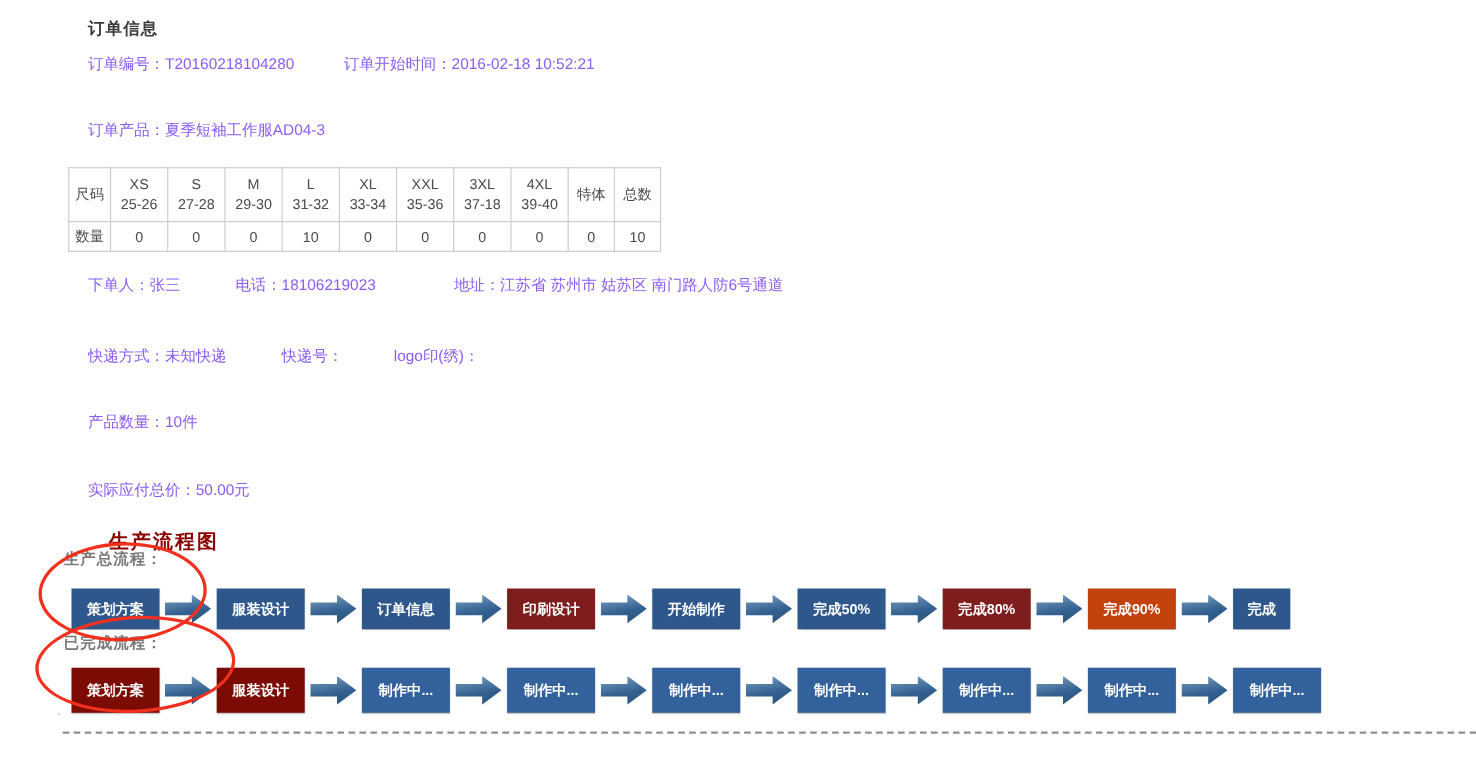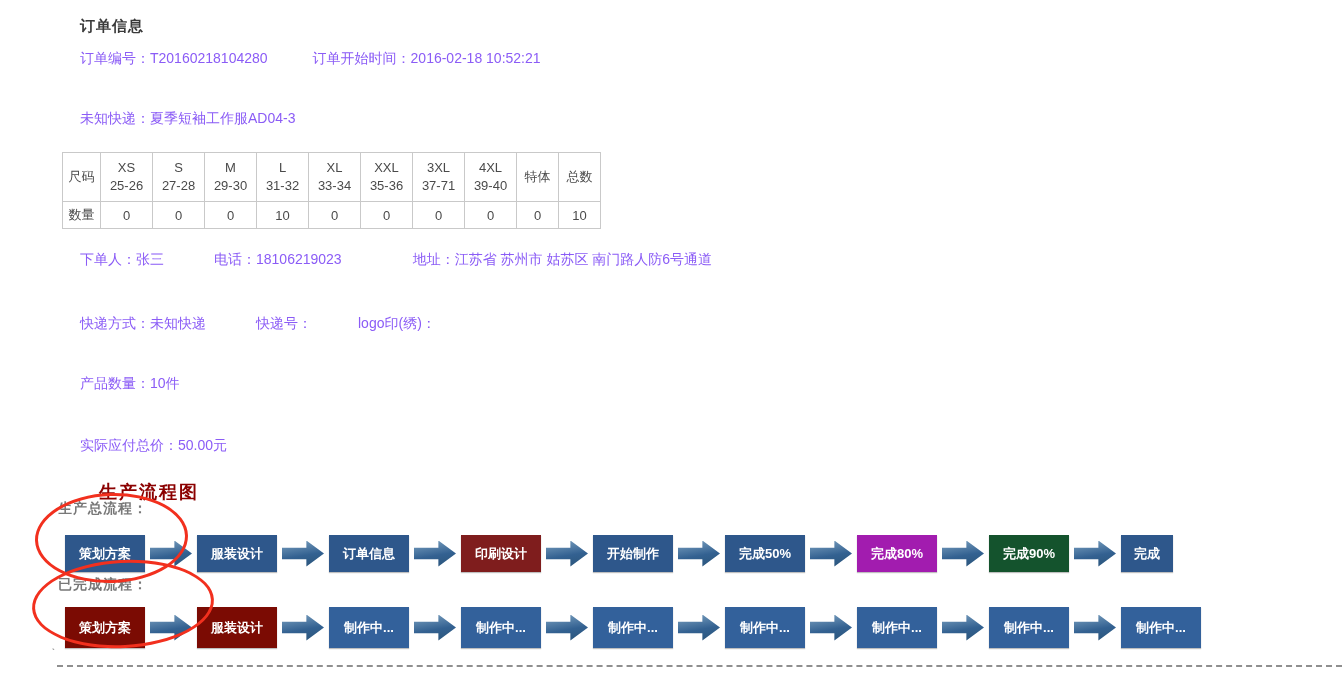--- a/index.html
+++ b/index.html
@@ -56,21 +56,21 @@
 
 <div class="page">
 
   <h2 class="abs section-title">订单信息</h2>
 
   <div class="abs info-line" style="top:50px;">
     <span class="seg">订单编号：</span><span class="seg">T20160218104280</span><span class="seg m45">订单开始时间：</span><span class="seg">2016-02-18 10:52:21</span>
   </div>
 
   <div class="abs info-line" style="top:110px;">
-    <span class="seg">未知快递：</span><span class="seg">夏季短袖工作服AD04-3</span>
+    <span class="seg">订单产品：</span><span class="seg">夏季短袖工作服AD04-3</span>
   </div>
 
   <table class="abs size-table">
     <tbody>
       <tr class="hdr-row" id="size-header-row">
         <th style="width:33px;">尺码</th>
       <th style="width: 47px;">
             <div>XS</div>
             <div>25-26</div>
           </th>
@@ -89,21 +89,21 @@
           <th style="width: 47px;">
             <div>XL</div>
             <div>33-34</div>
           </th>
           <th style="width: 47px;">
             <div>XXL</div>
             <div>35-36</div>
           </th>
           <th style="width: 47px;">
             <div>3XL</div>
-            <div>37-71</div>
+            <div>37-18</div>
           </th>
           <th style="width: 47px;">
             <div>4XL</div>
             <div>39-40</div>
           </th>
           <th style="width: 37px;">特体</th>
           <th style="width: 37px;">总数</th>
         </tr>
       <tr class="qty-row" id="qty-row">
         <th>数量</th>
@@ -146,23 +146,23 @@
       <div class="flow-box" style="background: rgb(46, 87, 139);">服装设计</div>
       <div class="flow-arrow"></div>
       <div class="flow-box" style="background: rgb(46, 87, 139);">订单信息</div>
       <div class="flow-arrow"></div>
       <div class="flow-box" style="background: #7f1d1d;">印刷设计</div>
       <div class="flow-arrow"></div>
       <div class="flow-box" style="background: rgb(46, 87, 139);">开始制作</div>
       <div class="flow-arrow"></div>
       <div class="flow-box" style="background: rgb(46, 87, 139);">完成50%</div>
       <div class="flow-arrow"></div>
-      <div class="flow-box" style="background: #a21caf;">完成80%</div>
+      <div class="flow-box" style="background: #7f1d1d;">完成80%</div>
       <div class="flow-arrow"></div>
-      <div class="flow-box" style="background: #14532d;">完成90%</div>
+      <div class="flow-box" style="background: #c2410c;">完成90%</div>
       <div class="flow-arrow"></div>
       <div class="flow-box" style="background: rgb(46, 87, 139);">完成</div>
     </div>
 
   <div class="abs flow-label" style="top:576px;">已完成流程：</div>
   <div class="abs flow-row" id="flow-row-done" style="top:607px;">
       <div class="flow-box" style="background: rgb(123, 11, 3);">策划方案</div>
       <div class="flow-arrow"></div>
       <div class="flow-box" style="background: rgb(123, 11, 3);">服装设计</div>
       <div class="flow-arrow"></div>

